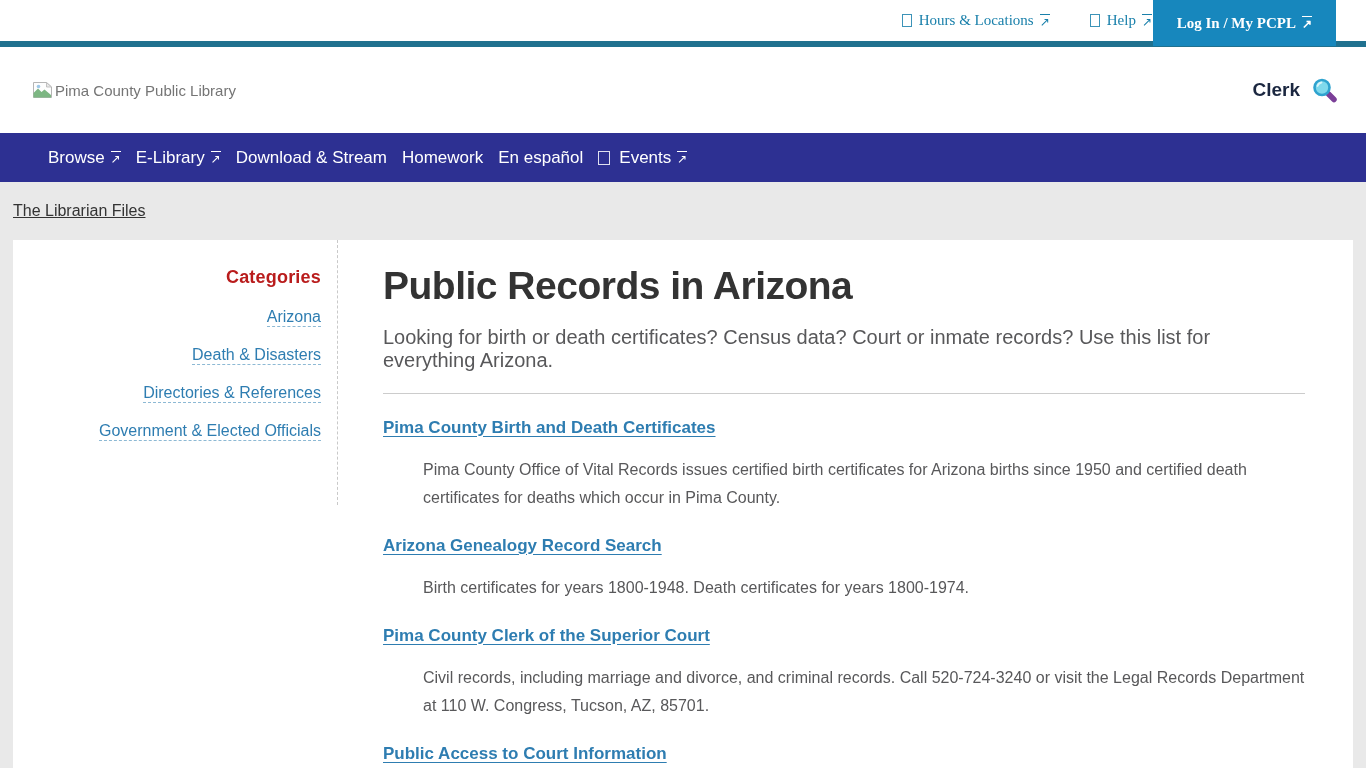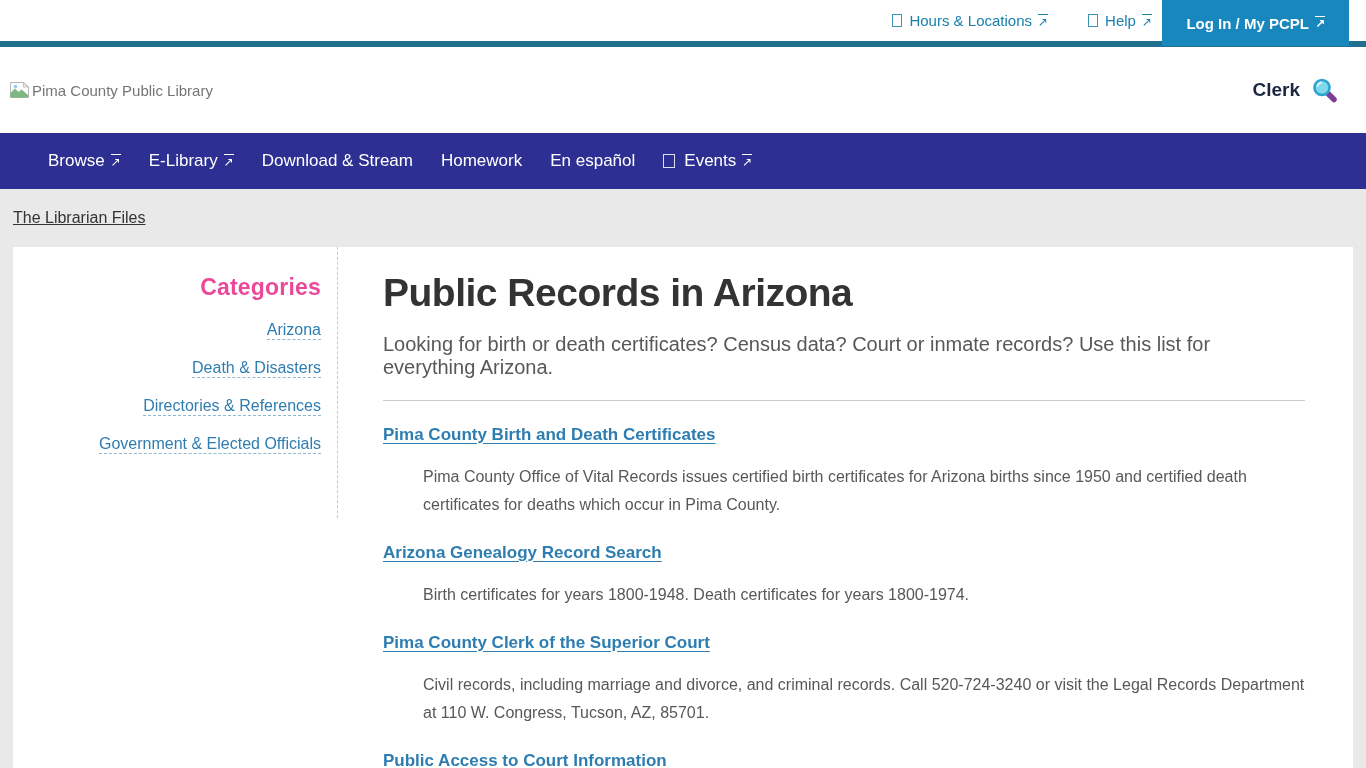--- a/index.html
+++ b/index.html
@@ -15,20 +15,21 @@
   .topbar {
     position: relative;
     height: 47px;
     background: #ffffff;
     border-bottom: 6px solid #20718f;
     display: flex;
     align-items: center;
     justify-content: flex-end;
     padding-right: 214px;
     gap: 40px;
+    font-family: Liberation Serif, serif;
   }
   .topbar a.util-link {
     color: #1a80ab;
     font-size: 15px;
     text-decoration: none;
     display: inline-flex;
     align-items: center;
   }
   .tofu {
     display: inline-block;
@@ -41,66 +42,66 @@
     display: inline-block;
     font-size: 12px;
     line-height: 1;
     border-top: 1.5px solid currentColor;
     margin-left: 6px;
     padding-top: 1px;
     vertical-align: 2px;
   }
   .login-btn {
     position: absolute;
-    top: 0; right: 17px;
+    top: 0; right: 30px;
     height: 46px;
     background: #1787bd;
     color: #fff;
     border: none;
     font-family: inherit;
     font-size: 15px;
     font-weight: bold;
     padding: 0 24px;
     display: flex;
     align-items: center;
     z-index: 2;
   }
 
   
   .header {
     height: 86px;
     background: #fff;
     display: flex;
     align-items: center;
     justify-content: space-between;
-    padding: 0 28px 0 9px;
+    padding: 0 28px 0 32px;
   }
   .logo {
     display: inline-flex;
     align-items: center;
     gap: 2px;
     text-decoration: none;
   }
   .logo-alt { color: #757575; font-size: 15px; }
   .search {
     display: inline-flex;
     align-items: center;
     gap: 11px;
     text-decoration: none;
   }
   .search-label { color: #1b2740; font-size: 19px; font-weight: bold; }
 
   
   .nav {
-    height: 56px;
+    height: 49px;
     background: #2d3092;
     display: flex;
     align-items: center;
     padding-left: 48px;
-    gap: 28px;
+    gap: 15px;
   }
   .nav a {
     color: #fff;
     font-size: 17px;
     text-decoration: none;
     display: inline-flex;
     align-items: center;
     white-space: nowrap;
   }
   .nav .tofu { width: 12px; height: 14px; margin-right: 9px; }
@@ -122,22 +123,22 @@
     min-height: 505px;
   }
   .side {
     width: 325px;
     flex: 0 0 325px;
     padding: 27px 16px 45px 16px;
     border-right: 1px dashed #c9c9c9;
     text-align: right;
   }
   .side h2 {
-    font-size: 23px;
-    color: #ec4899;
+    font-size: 18px;
+    color: #b91c1c;
     margin-bottom: 15px;
     letter-spacing: .2px;
   }
   .cat { margin: 20px 0; }
   .cat a {
     color: #2e7db1;
     font-size: 16px;
     text-decoration: none;
     border-bottom: 1px dashed #8db9d4;
     padding-bottom: 1px;

